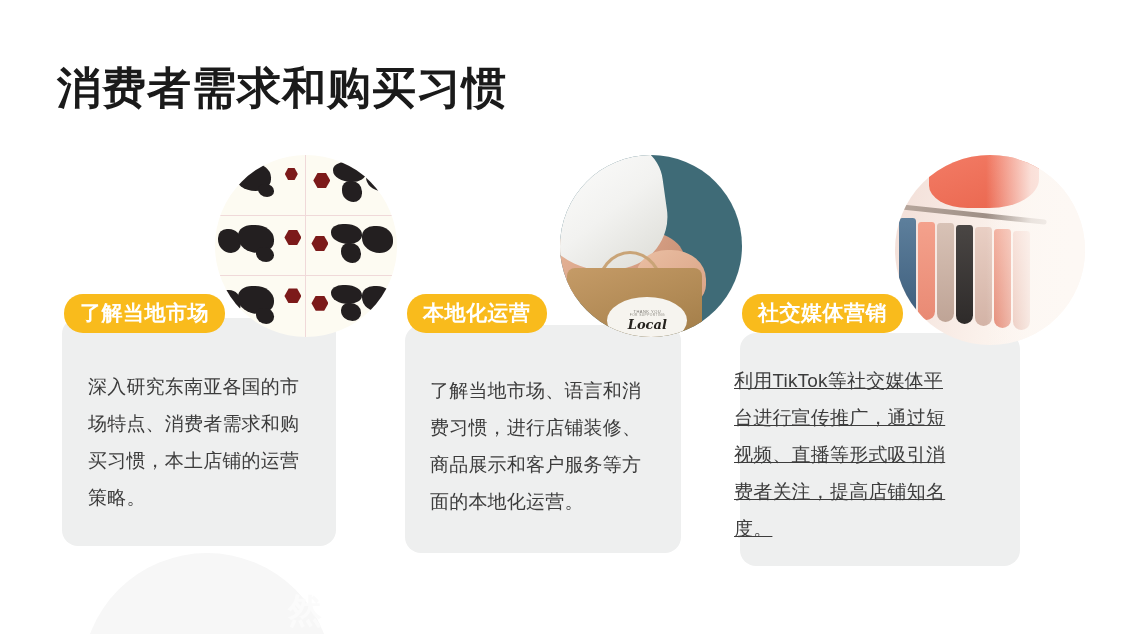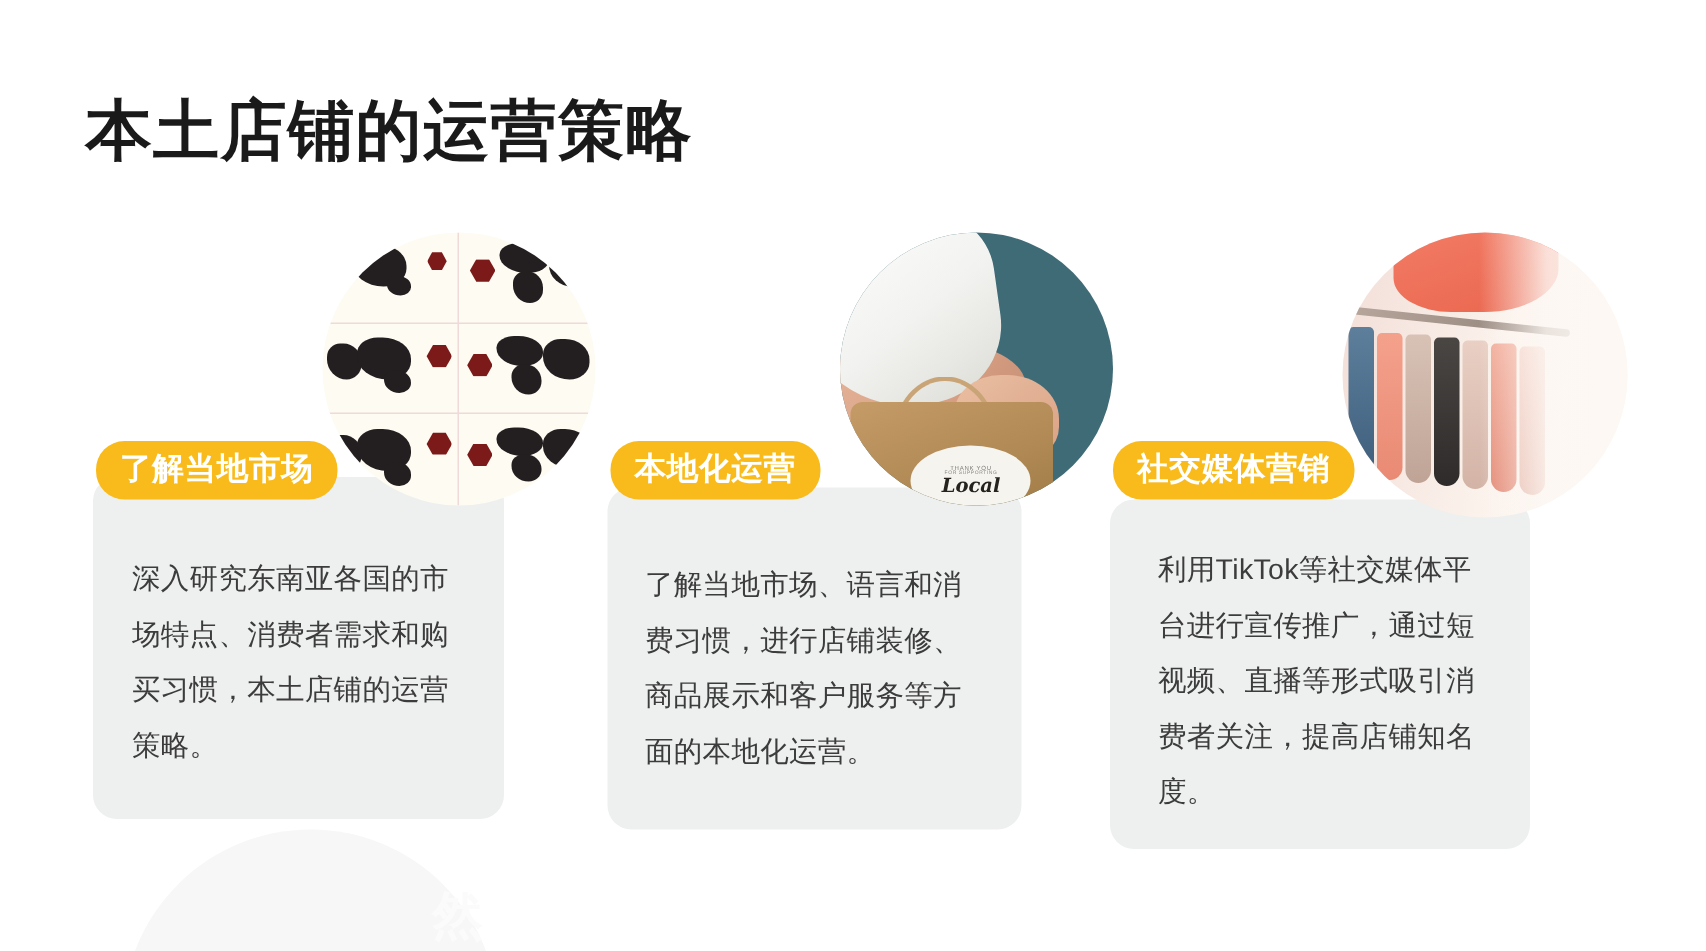--- a/index.html
+++ b/index.html
@@ -256,29 +256,29 @@
   .card-body {
     position: absolute;
     font-size: 19px;
     line-height: 1.95;
     color: #3c3c3c;
     z-index: 4;
     letter-spacing: 0.2px;
   }
   .body-1 { left: 88px;  top: 368px; width: 226px; }
   .body-2 { left: 430px; top: 372px; width: 228px; }
-  .body-3 { left: 772px; top: 362px; width: 228px; }
+  .body-3 { left: 734px; top: 362px; width: 228px; text-decoration: underline; }
 </style>
 </head>
 <body>
 
 <div class="deco-circle"></div>
 <div class="deco-watermark">然</div>
 
-<h1 class="page-title">本土店铺的运营策略</h1>
+<h1 class="page-title">消费者需求和购买习惯</h1>
 
 <div class="photo-circle circle-maps">
   <div class="map-grid">
     <div class="map-cell">
       <div class="map-blob" style="left:4%;top:30%;width:16%;height:34%;"></div>
       <div class="map-blob" style="left:22%;top:14%;width:40%;height:46%;"></div>
       <div class="map-blob" style="left:48%;top:48%;width:18%;height:22%;"></div>
       <div class="hexmark" style="right:8%;top:22%;width:13px;height:12px;"></div>
     </div>
     <div class="map-cell">

